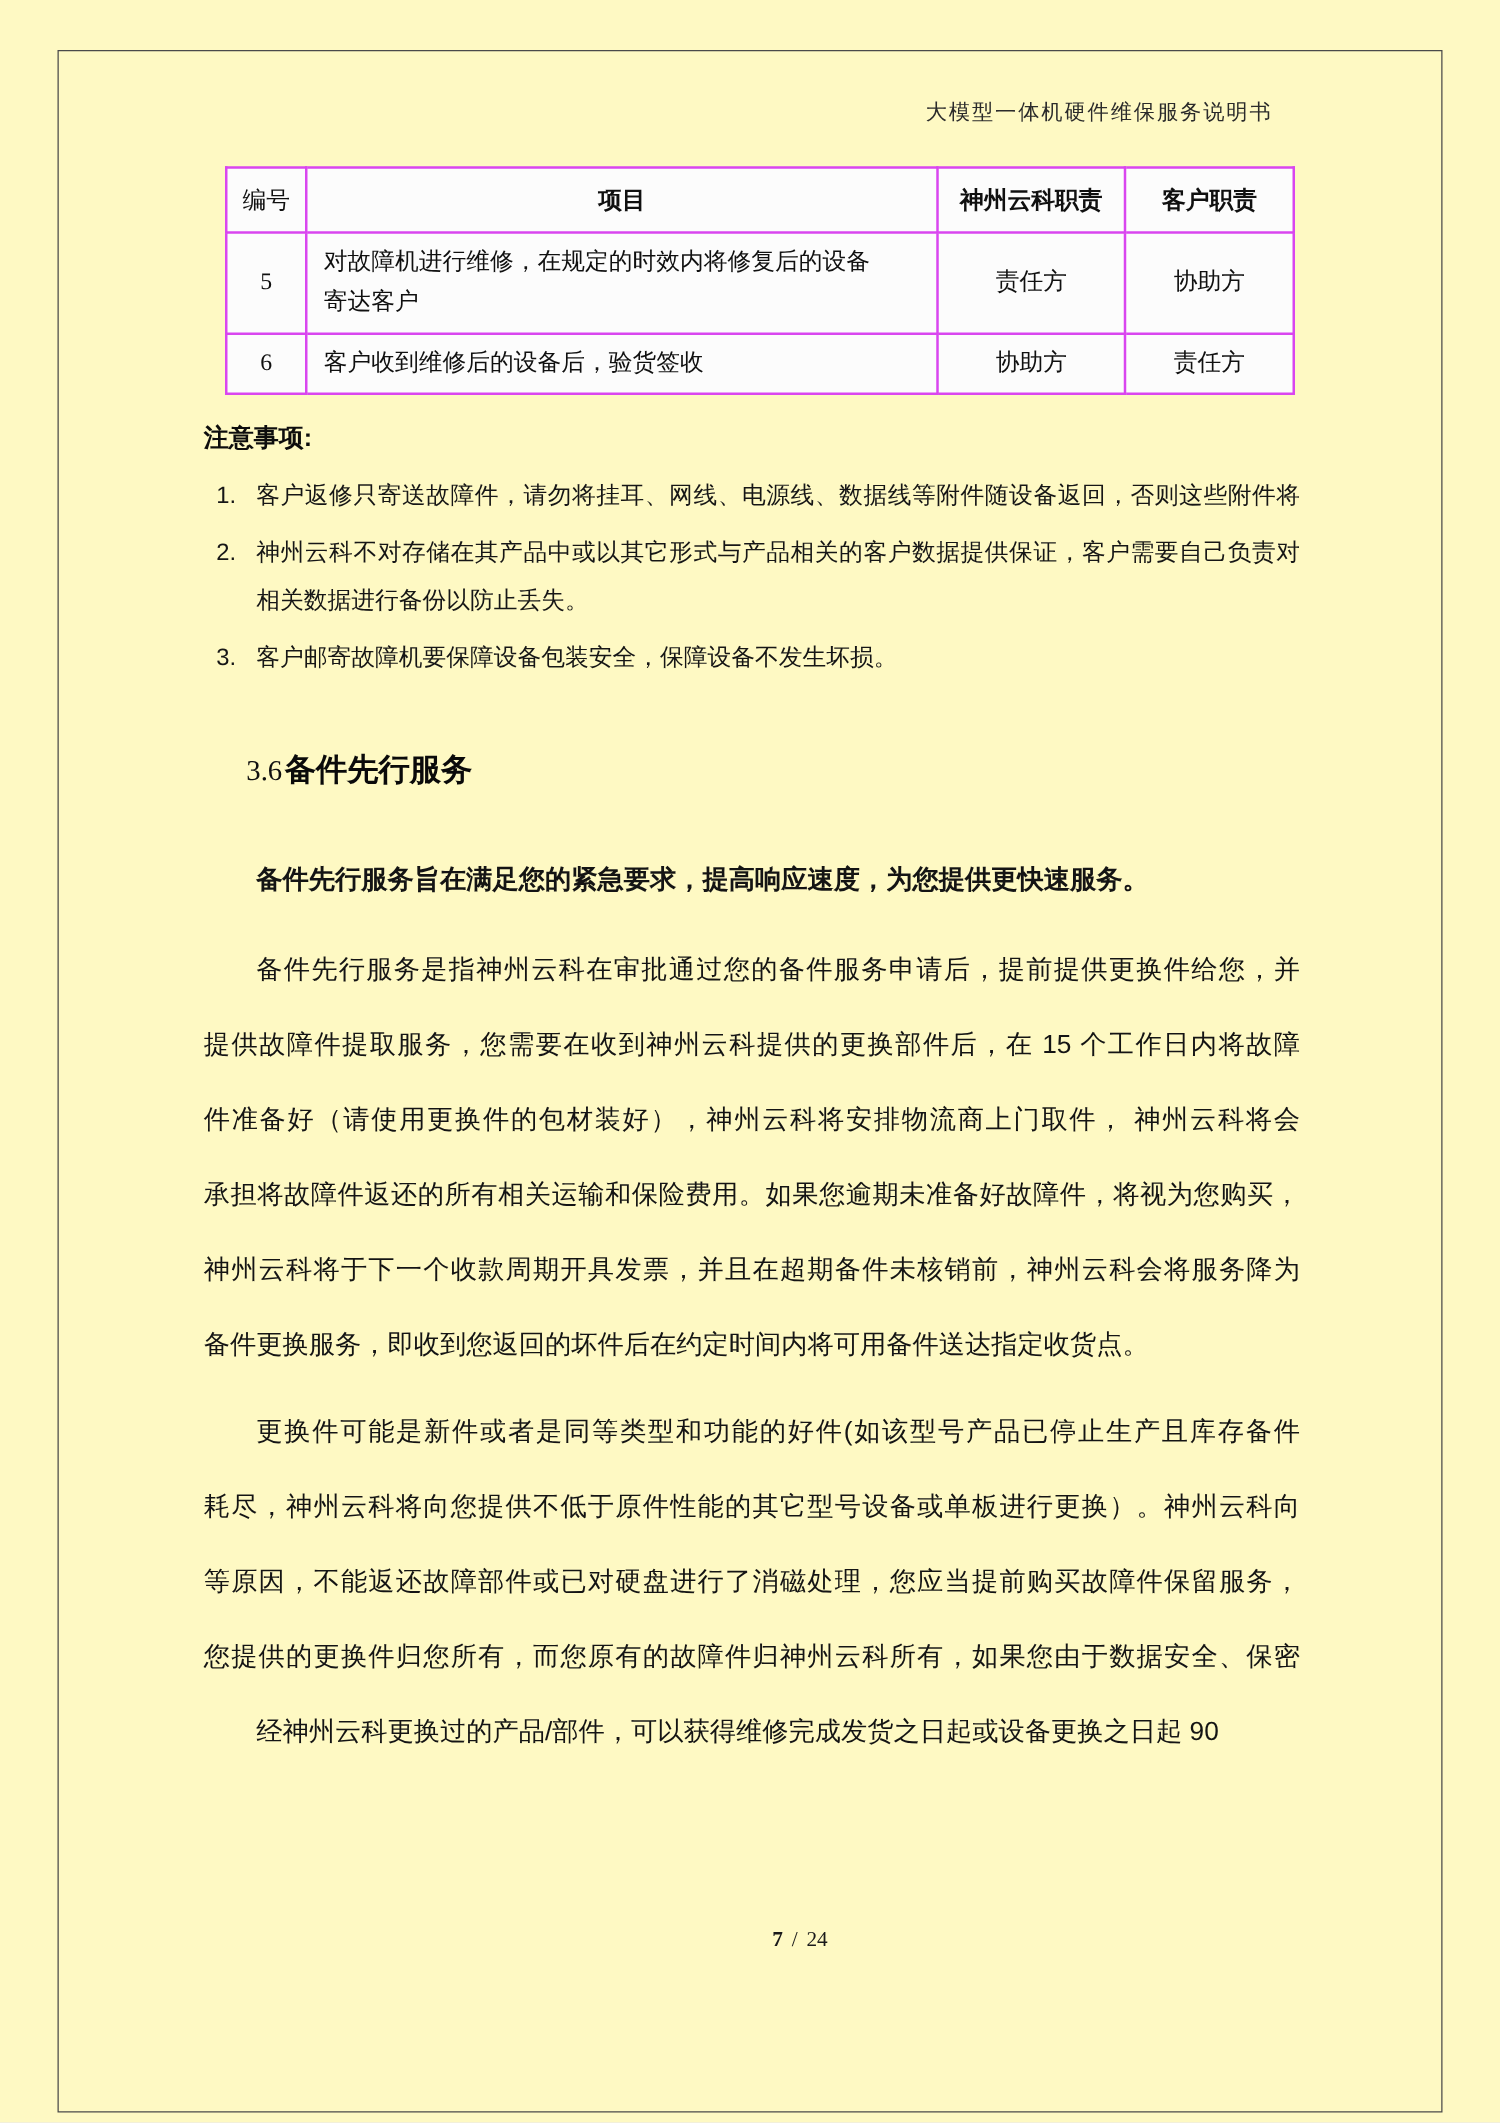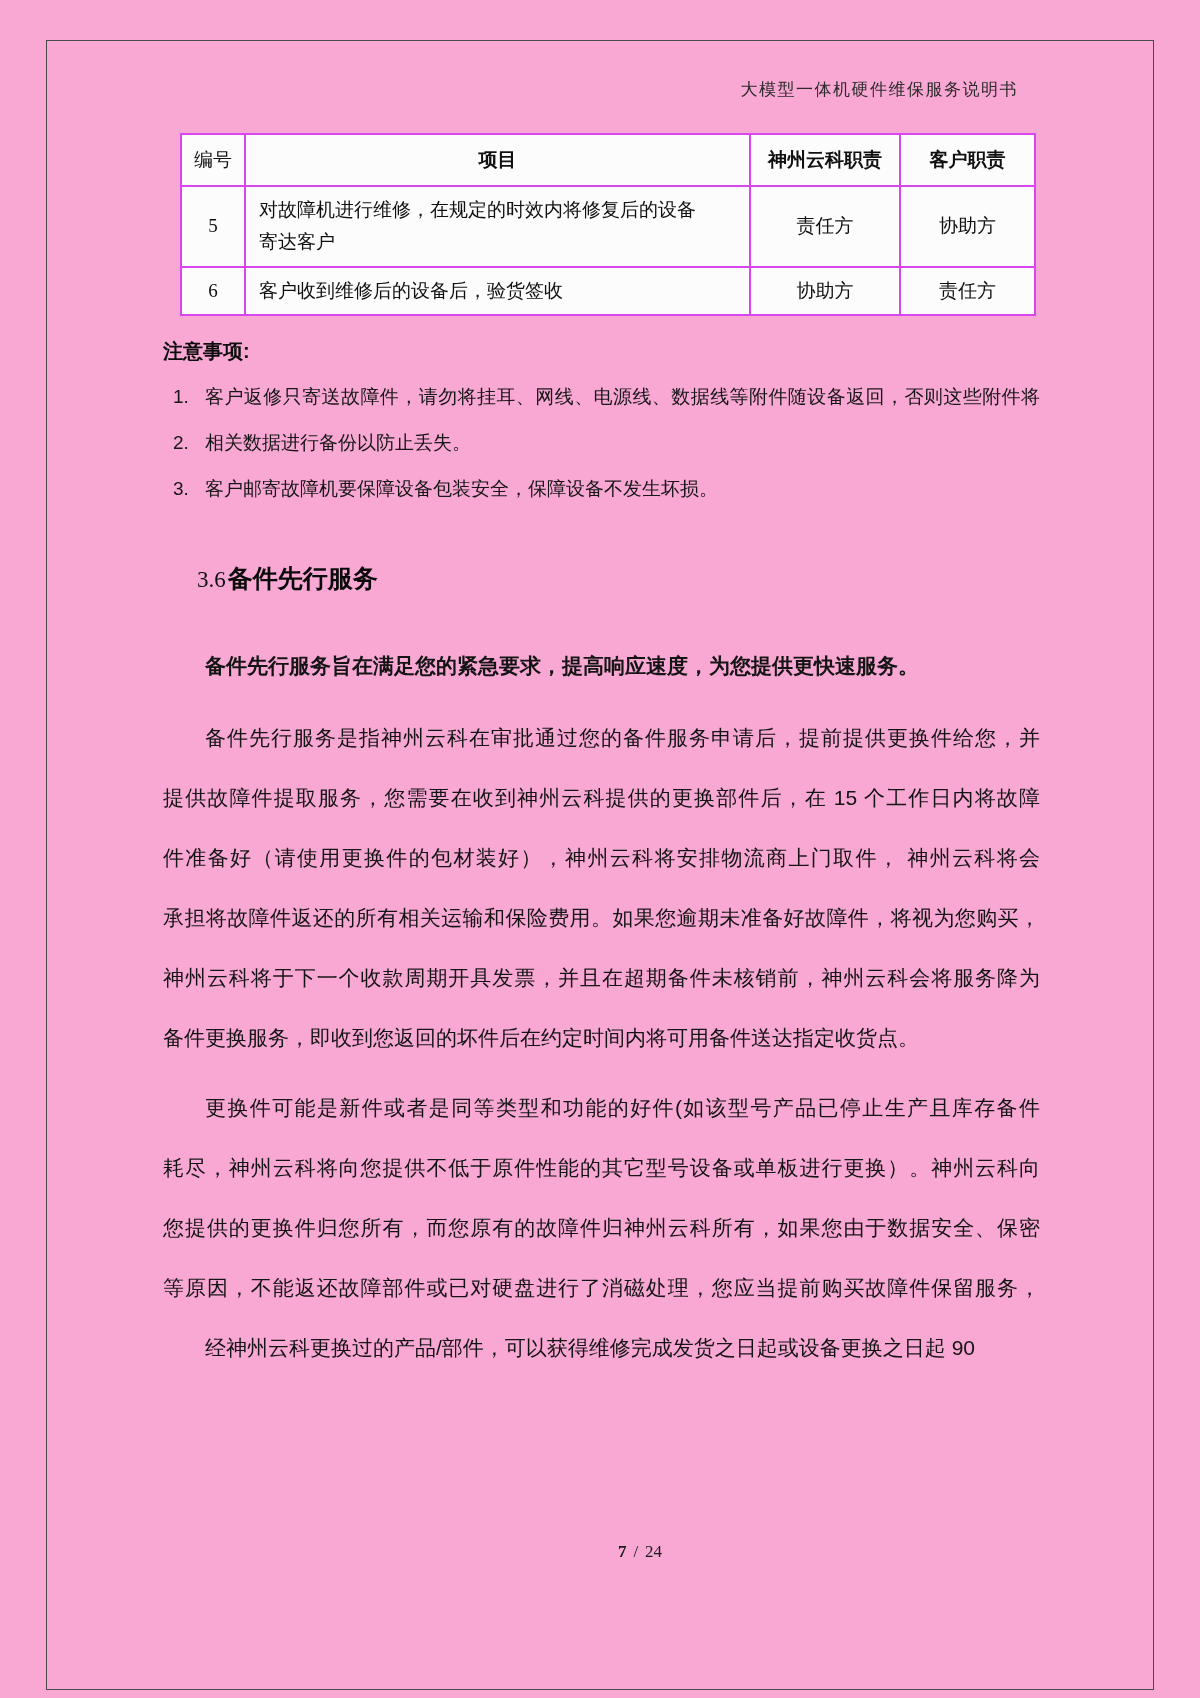--- a/index.html
+++ b/index.html
@@ -1,18 +1,18 @@
 <!DOCTYPE html>
 <html><head>
 <meta charset="utf-8">
 <style>
   html,body { margin:0; padding:0; background:#e9e9e9; }
   .page {
     position:relative; width:1200px; height:1698px; margin:0 auto;
-    background:#f9a8d4; color:#141414; overflow:hidden;
+    background:#fef9c3; color:#141414; overflow:hidden;
     font-family:"Liberation Serif", serif;
   }
   .frame {
     position:absolute; top:40px; left:46px; right:46px; bottom:8px;
     border:1px solid #4a4a4a; pointer-events:none;
   }
   .doc-header {
     position:absolute; top:78px; right:182px;
     font-size:17px; letter-spacing:1.5px; color:#2b2b2b;
   }
@@ -117,20 +117,21 @@
     <div class="note-item">
       <div class="note-no">1.</div>
       <div class="note-lines">
             <div class="nline fill">客户返修只寄送故障件，请勿将挂耳、网线、电源线、数据线等附件随设备返回，否则这些附件将</div>
           </div>
     </div>
 
     <div class="note-item">
       <div class="note-no">2.</div>
       <div class="note-lines">
+            <div class="nline fill">神州云科不对存储在其产品中或以其它形式与产品相关的客户数据提供保证，客户需要自己负责对</div>
             <div class="nline">相关数据进行备份以防止丢失。</div>
           </div>
     </div>
 
     <div class="note-item">
       <div class="note-no">3.</div>
       <div class="note-lines">
             <div class="nline">客户邮寄故障机要保障设备包装安全，保障设备不发生坏损。</div>
           </div>
     </div>
@@ -148,22 +149,22 @@
           <div class="bline fill first">备件先行服务是指神州云科在审批通过您的备件服务申请后，提前提供更换件给您，并</div>
           <div class="bline fill">提供故障件提取服务，您需要在收到神州云科提供的更换部件后，在 15 个工作日内将故障</div>
           <div class="bline fill">件准备好（请使用更换件的包材装好），神州云科将安排物流商上门取件， 神州云科将会</div>
           <div class="bline fill">承担将故障件返还的所有相关运输和保险费用。如果您逾期未准备好故障件，将视为您购买，</div>
           <div class="bline fill">神州云科将于下一个收款周期开具发票，并且在超期备件未核销前，神州云科会将服务降为</div>
           <div class="bline">备件更换服务，即收到您返回的坏件后在约定时间内将可用备件送达指定收货点。</div>
         </div>
         <div class="para para-3">
           <div class="bline fill first">更换件可能是新件或者是同等类型和功能的好件(如该型号产品已停止生产且库存备件</div>
           <div class="bline fill">耗尽，神州云科将向您提供不低于原件性能的其它型号设备或单板进行更换）。神州云科向</div>
+          <div class="bline fill">等原因，不能返还故障部件或已对硬盘进行了消磁处理，您应当提前购买故障件保留服务，</div>
           <div class="bline fill">您提供的更换件归您所有，而您原有的故障件归神州云科所有，如果您由于数据安全、保密</div>
-          <div class="bline fill">等原因，不能返还故障部件或已对硬盘进行了消磁处理，您应当提前购买故障件保留服务，</div>
         </div>
         <div class="para para-4">
           <div class="bline first">经神州云科更换过的产品/部件，可以获得维修完成发货之日起或设备更换之日起 90</div>
         </div>
       </div>
   </div>
 
   <div class="doc-footer">
     <span class="pg-cur">7</span><span class="pg-sep">/</span><span class="pg-total">24</span>
   </div>

